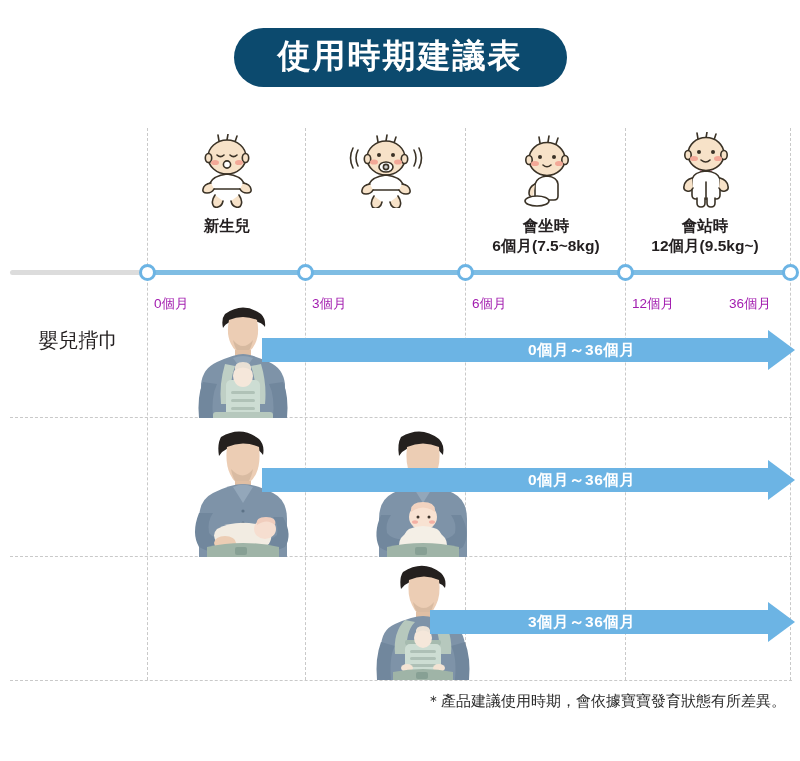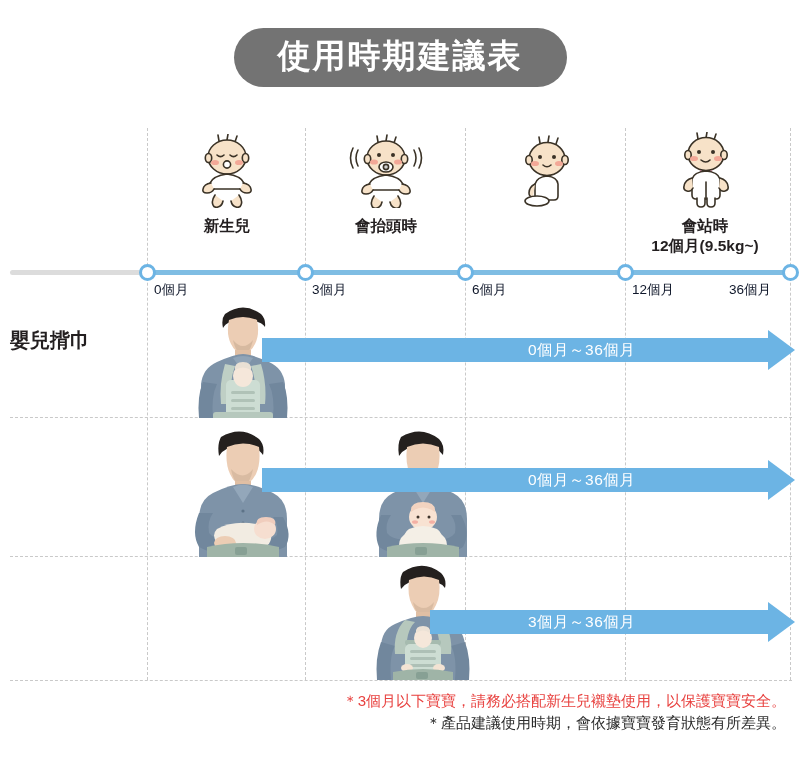--- a/index.html
+++ b/index.html
@@ -15,21 +15,21 @@
     overflow: hidden;
   }
 
   
   .title-wrap {
     position: absolute;
     left: 0; right: 0; top: 28px;
     display: flex; justify-content: center;
   }
   .title-pill {
-    background: #737373;
+    background: #0c4a6e;
     color: #ffffff;
     border-radius: 40px;
     padding: 9px 44px 12px 44px;
     font-size: 33px;
     font-weight: bold;
     letter-spacing: 2px;
     line-height: 1.15;
     white-space: nowrap;
   }
 
@@ -90,33 +90,34 @@
     position: absolute;
     top: 264px;
     width: 17px; height: 17px;
     margin-left: -8.5px;
     border-radius: 50%;
     background: #ffffff;
     border: 3.5px solid #6cb4e4;
   }
   .tick-label {
     position: absolute;
-    top: 281px;
+    top: 295px;
     font-size: 13.5px;
-    color: #0f172a;
+    color: #a21caf;
     white-space: nowrap;
   }
 
   
   .row-label {
     position: absolute;
     left: 10px;
     width: 137px;
+    text-align: center;
     font-size: 20px;
-    font-weight: bold;
+    font-weight: normal;
     color: #231f20;
     white-space: nowrap;
   }
 
   .arrow {
     position: absolute;
     height: 40px;
     display: flex; align-items: center;
   }
   .arrow-bar {
@@ -128,21 +129,21 @@
   .arrow-head {
     width: 0; height: 0;
     border-top: 20px solid transparent;
     border-bottom: 20px solid transparent;
     border-left: 27px solid #6cb4e4;
     flex: 0 0 auto;
   }
   .arrow-text {
     position: absolute;
     font-size: 15.5px;
-    font-weight: normal;
+    font-weight: bold;
     color: #ffffff;
     white-space: nowrap;
     letter-spacing: .5px;
   }
 
   
   .photo { position: absolute; }
   .photo svg { display: block; }
 
   
@@ -224,21 +225,20 @@
           <circle cx="42" cy="33" r="2.6" fill="#cfcfcf"></circle>
           <path d="M42 41 q-14 2 -17 9 q-2 5 4 6 l26 0 q6 -1 4 -6 q-3 -7 -17 -9 Z" fill="#fff"></path>
           <path d="M26 50 q-7 1 -8 6 q-1 4 4 4 q5 0 7 -4" fill="#f7e2c8"></path>
           <path d="M58 50 q7 1 8 6 q1 4 -4 4 q-5 0 -7 -4" fill="#f7e2c8"></path>
           <path d="M30 62 q-4 6 -2 10 q1 3 5 2 q4 -1 5 -6" fill="#f7e2c8"></path>
           <path d="M54 62 q4 6 2 10 q-1 3 -5 2 q-4 -1 -5 -6" fill="#f7e2c8"></path>
         </g>
       </svg>
     </div>
     <div class="stage-cap">
-      <div>會抬頭時</div>
     </div>
   </div>
 
   <div class="stage-col" style="left:467px;">
     <div class="baby-ico">
       <svg width="66" height="74" viewBox="0 0 66 74">
         <g fill="none" stroke="#3a3226" stroke-width="1.6" stroke-linecap="round">
           <path d="M27 9 L26 3 M35 8 L36 2 M43 10 L45 4"></path>
           <ellipse cx="34" cy="25" rx="18" ry="16.5" fill="#f7e2c8"></ellipse>
           <ellipse cx="16" cy="26" rx="3.2" ry="4.5" fill="#f7e2c8"></ellipse>
@@ -248,20 +248,22 @@
           <ellipse cx="22" cy="29.5" rx="4" ry="2.6" fill="#f3a897" stroke="none"></ellipse>
           <ellipse cx="46" cy="29.5" rx="4" ry="2.6" fill="#f3a897" stroke="none"></ellipse>
           <path d="M30 31 q4 3.5 8 0"></path>
           <path d="M34 42 q-10 1 -12 8 l0 12 q0 4 5 4 l14 0 q4 0 4 -4 l0 -12 q-1 -7 -11 -8 Z" fill="#fff"></path>
           <path d="M22 50 q-6 3 -6 9 q0 4 4 4" fill="#f7e2c8"></path>
           <ellipse cx="24" cy="67" rx="12" ry="5" fill="#fff"></ellipse>
         </g>
       </svg>
     </div>
     <div class="stage-cap">
+      <div>會坐時</div>
+      <div>6個月(7.5~8kg)</div>
     </div>
   </div>
 
   <div class="stage-col" style="left:626px;text-align:center;">
     <div class="baby-ico">
       <svg width="70" height="76" viewBox="0 0 70 76">
         <g fill="none" stroke="#3a3226" stroke-width="1.6" stroke-linecap="round">
           <path d="M28 7 L27 1 M36 6 L37 0 M44 8 L46 2"></path>
           <ellipse cx="36" cy="22" rx="18" ry="16.5" fill="#f7e2c8"></ellipse>
           <ellipse cx="18" cy="23" rx="3.2" ry="4.5" fill="#f7e2c8"></ellipse>
@@ -485,15 +487,14 @@
 
   <div class="arrow" style="left:430px; top:602px; width:365px;">
     <div class="arrow-bar" style="width:338px;"></div>
     <div class="arrow-head"></div>
     <div class="arrow-text" style="left:98px;">3個月～36個月</div>
   </div>
 
 </div>
 
 <div class="notes">
-  <div class="note-red">＊3個月以下寶寶，請務必搭配新生兒襯墊使用，以保護寶寶安全。</div>
   <div class="note-dark">＊產品建議使用時期，會依據寶寶發育狀態有所差異。</div>
 </div>
 
 </body></html>

